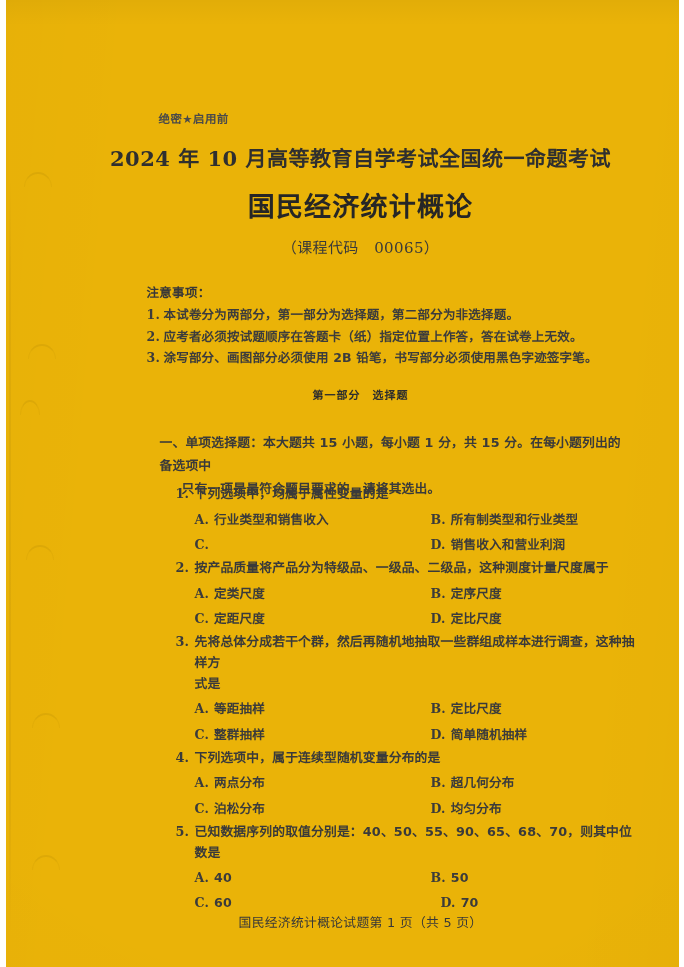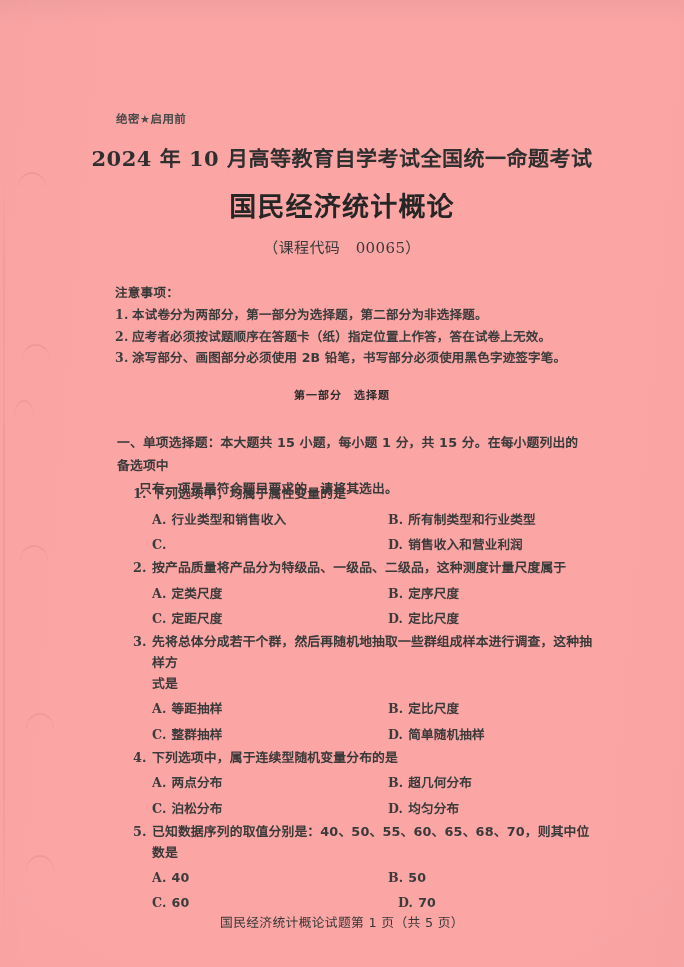--- a/index.html
+++ b/index.html
@@ -3,27 +3,28 @@
 <meta charset="utf-8">
 <title>国民经济统计概论 试题</title>
 <style>
   html, body {
     margin: 0;
     padding: 0;
     background: #ffffff;
   }
   .page {
     position: relative;
-    width: 684px;
+    width: 636px;
     height: 967px;
     margin: 0 auto;
-    background: #fca5a5;
+    background: #eab308;
     overflow: hidden;
     font-family: "DejaVu Sans", "Liberation Sans", sans-serif;
     color: #3a3a3a;
+    padding-left: 37px;
     -webkit-font-smoothing: antialiased;
   }
 
   
   .scan-tint {
     position: absolute;
     inset: 0;
     background:
       radial-gradient(ellipse 120% 90% at 50% 45%, rgba(255,255,255,0) 60%, rgba(0,0,0,0.018) 100%),
       linear-gradient(95deg, rgba(0,0,0,0.012) 0%, rgba(0,0,0,0) 18%, rgba(0,0,0,0) 85%, rgba(0,0,0,0.010) 100%);
@@ -115,21 +116,21 @@
     font-family: "DejaVu Serif", "Liberation Serif", serif;
     font-size: 15px;
     letter-spacing: 0.4px;
     color: #3a3a3a;
     filter: blur(0.2px);
   }
 
   
   .notice {
     position: absolute;
-    left: 115px;
+    left: 104px;
     top: 282px;
     width: 470px;
   }
   .notice-title {
     font-size: 12.5px;
     font-weight: bold;
     color: #383838;
     margin-bottom: 3px;
     letter-spacing: 0.3px;
     filter: blur(0.25px);
@@ -416,21 +417,21 @@
               <span class="opt-letter">D.</span>
               <span>均匀分布</span>
             </div>
           </div>
         </div>
       </div>
 
       <div class="q-block">
         <div class="q-stem">
           <span class="q-num">5.</span>
-          <span class="q-text">已知数据序列的取值分别是：40、50、55、60、65、68、70，则其中位数是</span>
+          <span class="q-text">已知数据序列的取值分别是：40、50、55、90、65、68、70，则其中位数是</span>
         </div>
         <div class="q-options">
           <div class="opt-row">
             <div class="opt opt-left">
               <span class="opt-letter">A.</span>
               <span>40</span>
             </div>
             <div class="opt opt-right">
               <span class="opt-letter">B.</span>
               <span>50</span>

